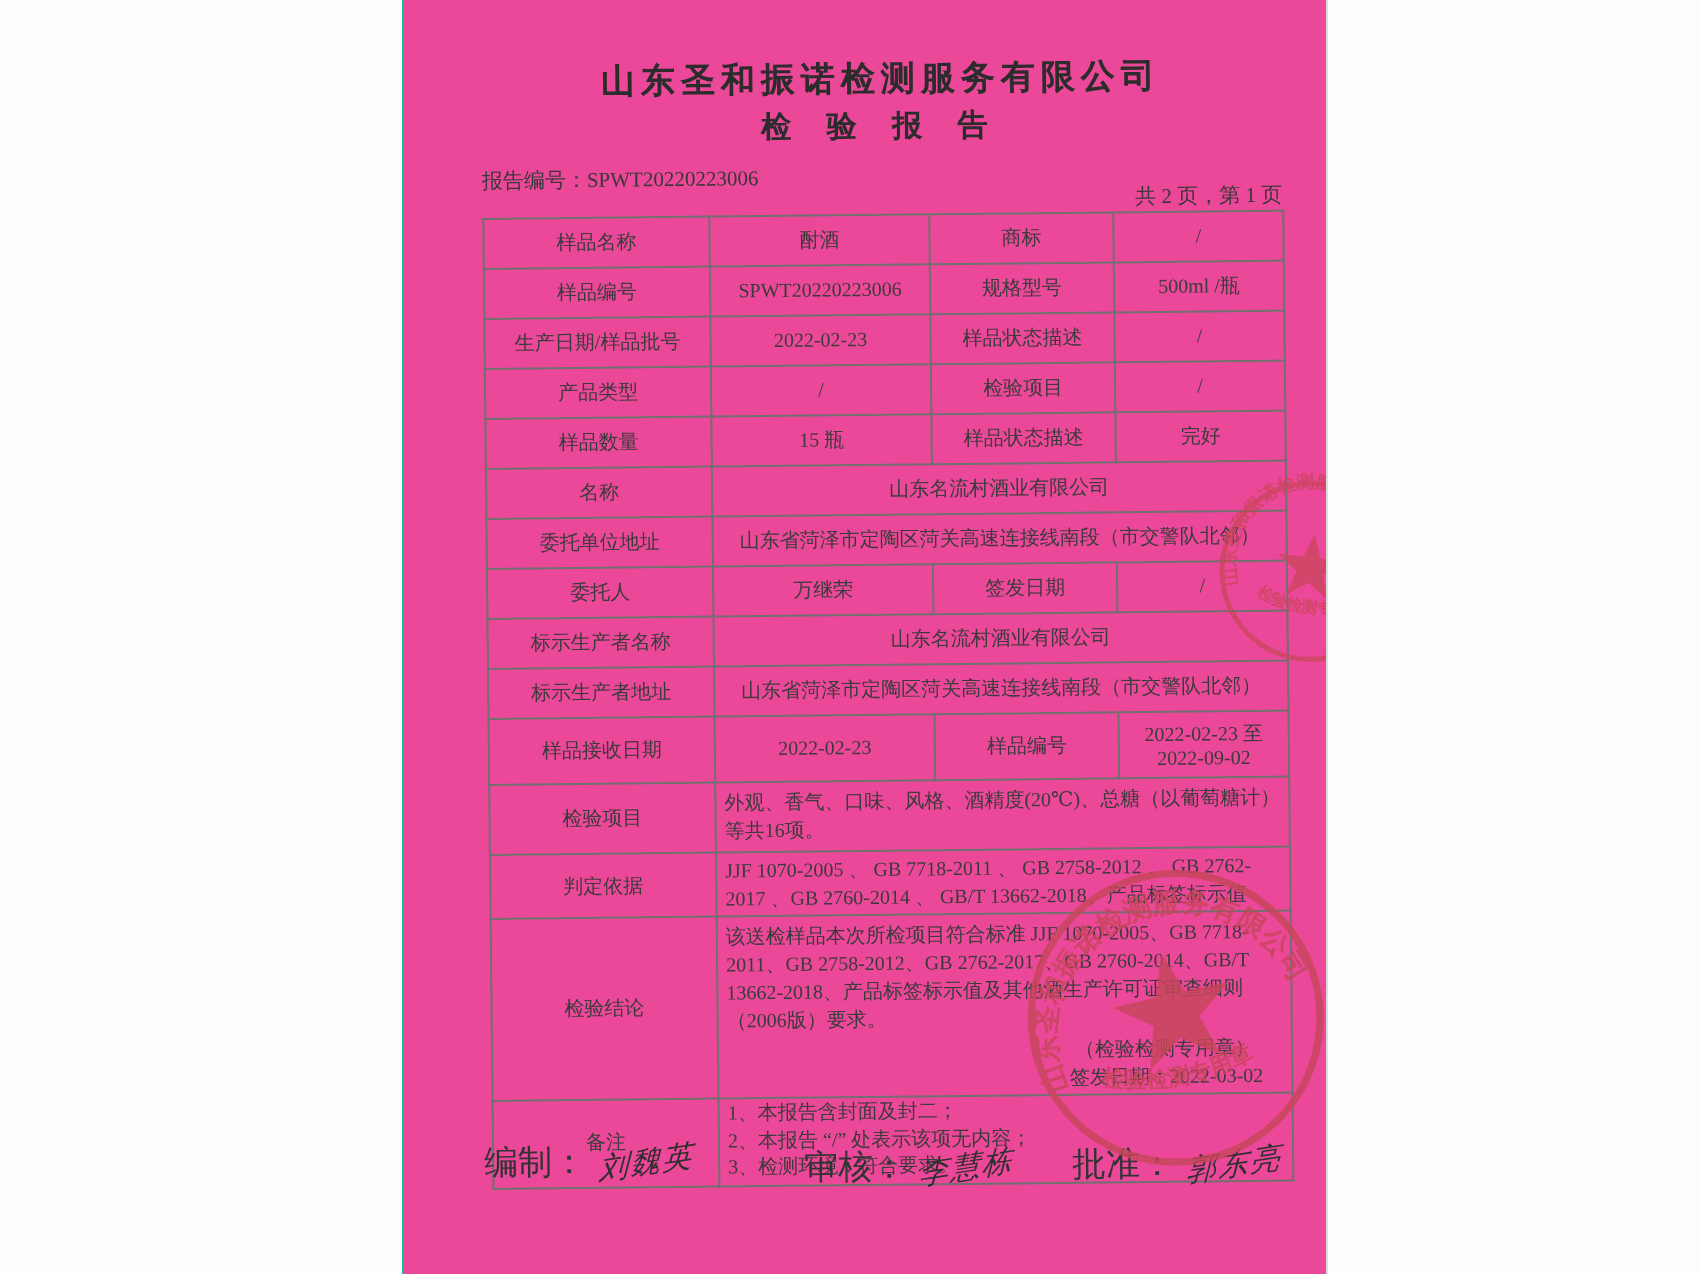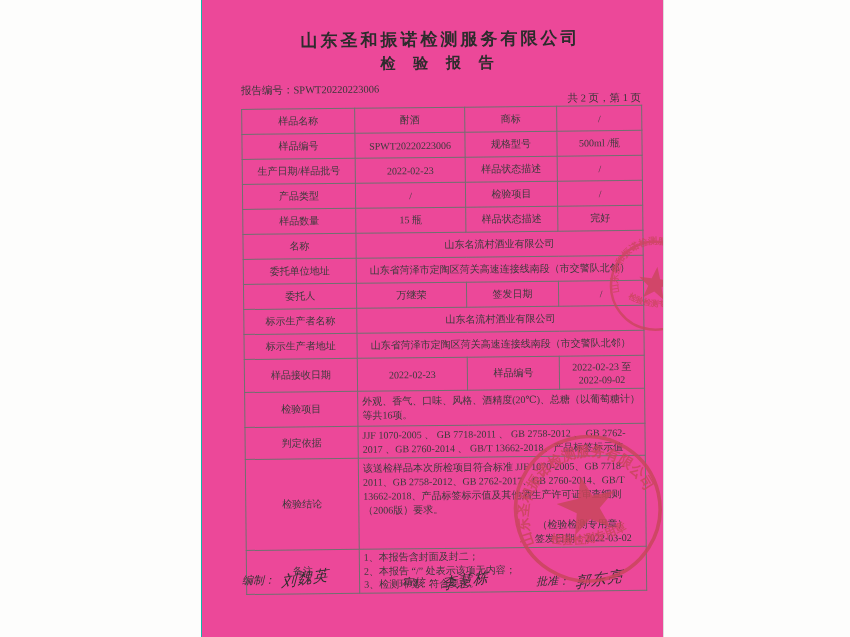--- a/index.html
+++ b/index.html
@@ -39,21 +39,21 @@
   }
   td.lbl{text-align:center;}
   td.val{text-align:center;}
   td.val-left{text-align:left;padding-left:6px;}
   tr.h25{height:25px;} tr.h33{height:33px;} tr.h35{height:35px;}
   tr.h32{height:32px;} tr.h62{height:62px;} tr.h43{height:43px;}
   .concl-cell{vertical-align:top !important;padding-top:3px !important;text-align:left;}
   .concl-note{text-align:right;margin-top:2px;padding-right:14px;}
   .concl-date{text-align:right;padding-right:10px;}
   .remark-line{text-align:left;line-height:1.35;}
-  .footer-label{font-size:11px;color:#333;font-style:italic;}
+  .footer-label{font-size:17px;color:#333;}
   .sig{
     display:inline-block;font-family:"DejaVu Serif",serif;font-style:italic;
     font-size:15px;color:#2f2f2f;transform:rotate(-8deg) skewX(-10deg);
     margin-left:6px;letter-spacing:1px;
   }
   .footer-prepared{position:absolute;top:568px;left:36px;}
   .footer-reviewed{position:absolute;top:572px;left:196px;}
   .footer-approved{position:absolute;top:572px;left:330px;}
   .stamp{position:absolute;pointer-events:none;}
   .stamp-main{left:300px;top:428px;width:165px;height:165px;transform:rotate(-12deg);opacity:0.82;}

